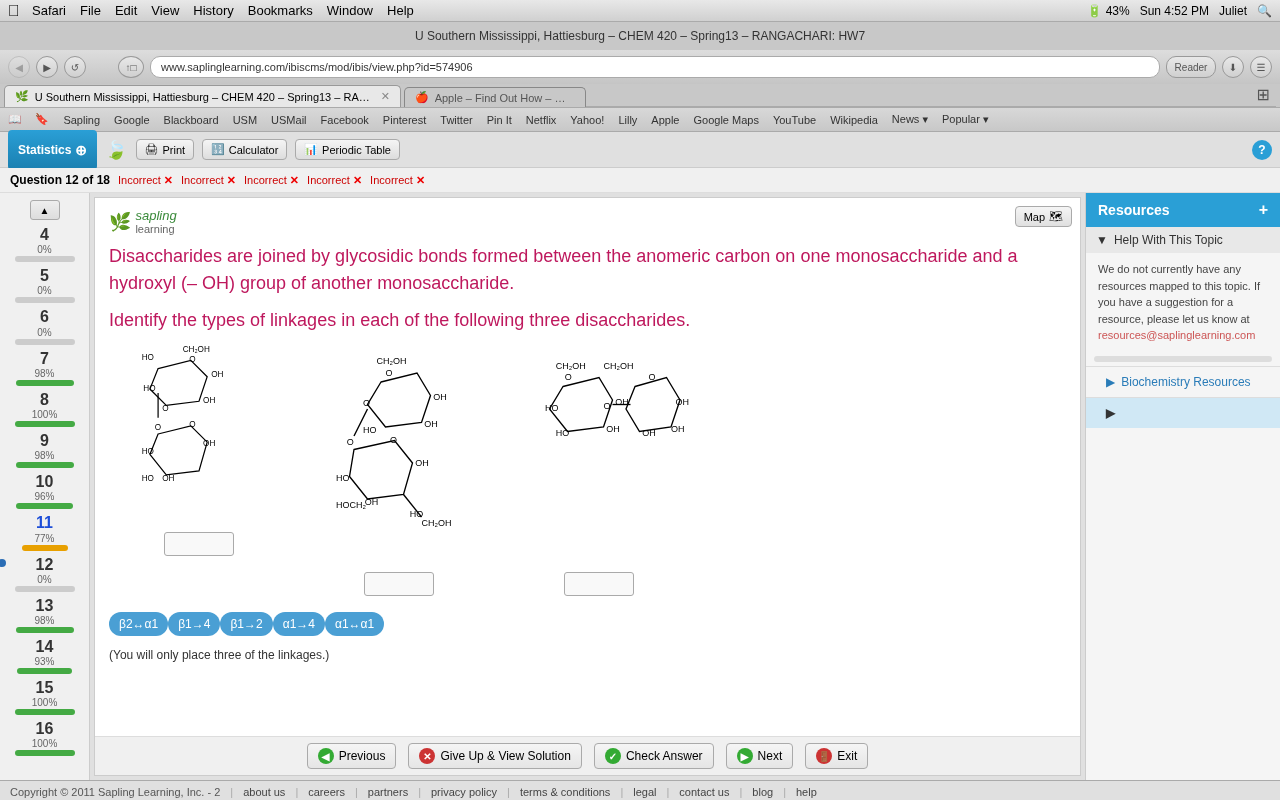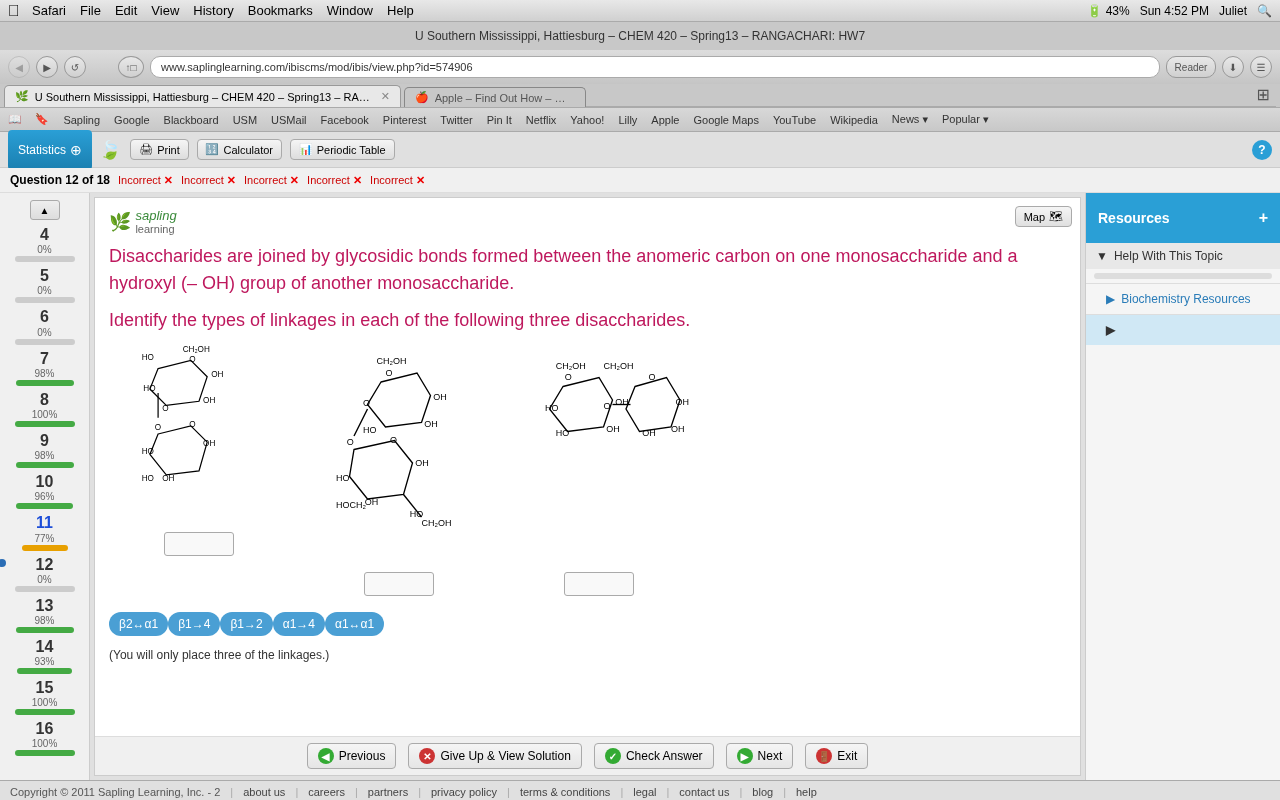--- a/index.html
+++ b/index.html
@@ -77,21 +77,21 @@
       padding: 0 8px;
       gap: 8px;
       border-bottom: 1px solid #ccc;
     }
     .stats-tab {
       background: linear-gradient(to bottom, #2a9fd6, #1a7fb0);
       color: white;
       padding: 12px 10px;
       border-radius: 4px;
       font-size: 12px;
-      font-weight: normal;
+      font-weight: bold;
       cursor: pointer;
       display: flex; align-items: center; gap: 4px;
     }
     .tool-btn {
       background: linear-gradient(to bottom, #f5f5f5, #ddd);
       border: 1px solid #aaa;
       padding: 3px 8px;
       border-radius: 4px;
       font-size: 11px;
       cursor: pointer;
@@ -277,21 +277,21 @@
     .resources-panel {
       width: 195px;
       background: #f5f5f5;
       border-left: 1px solid #ccc;
       display: flex;
       flex-direction: column;
     }
     .resources-header {
       background: #2a9fd6;
       color: white;
-      padding: 16px 12px;
+      padding: 8px 12px;
       font-size: 14px;
       font-weight: bold;
       display: flex;
       align-items: center;
       justify-content: space-between;
     }
     .resources-plus {
       font-size: 16px; cursor: pointer;
     }
     .resource-section {
@@ -739,20 +739,25 @@
       <div class="resources-header">
         <span>Resources</span>
         <span class="resources-plus">+</span>
       </div>
 
       <div class="resource-section">
         <div class="resource-section-header open">
           <span>▼</span>
           <span>Help With This Topic</span>
         </div>
+        <div class="resource-content">
+          <span>We do not currently have any resources mapped to this topic. If you have a suggestion for a resource, please let us know at</span>
+          <br>
+          <span class="resource-email">resources@saplinglearning.com</span>
+        </div>
         <div class="resource-scrollbar"></div>
       </div>
 
       <div class="resource-section-btn">
         <span>▶</span>
         <span>Biochemistry Resources</span>
       </div>
 
       <div class="resource-section-active">
         <span>▶</span>

